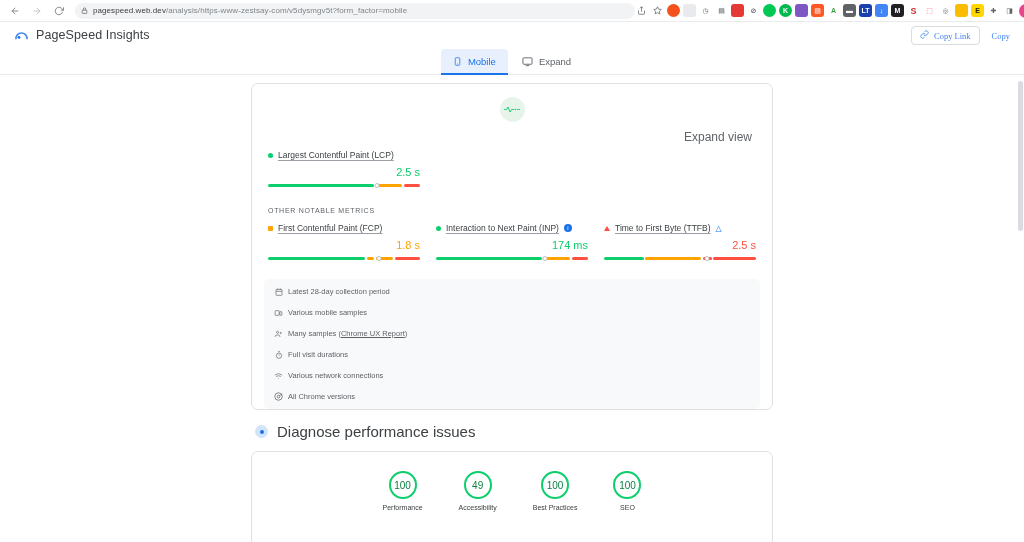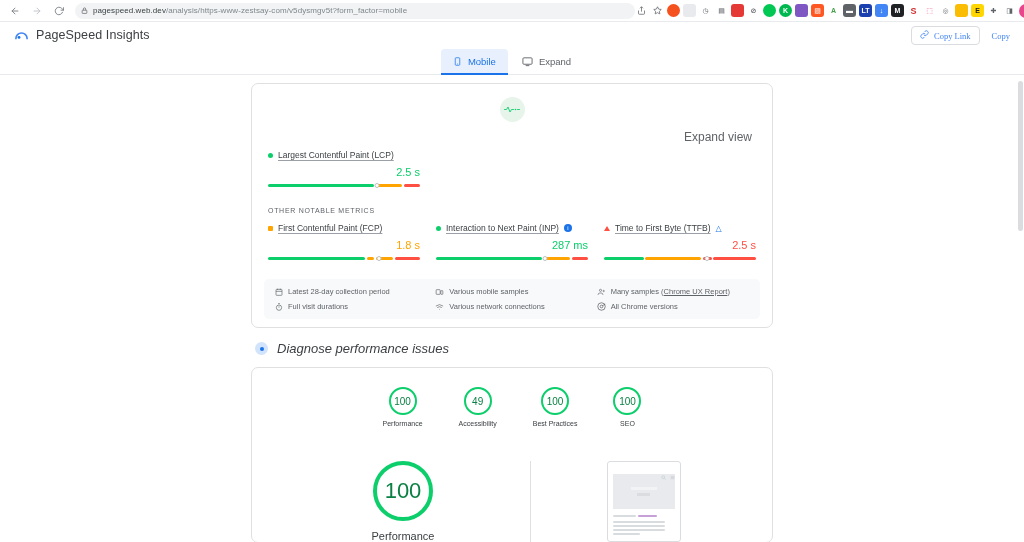--- a/index.html
+++ b/index.html
@@ -296,28 +296,29 @@
   .section-title {
     font-size: 7px;
     letter-spacing: 0.7px;
     color: #5f6368;
     text-transform: uppercase;
     padding: 17px 16px 0 16px;
   }
 
   
   .meta-box {
-    margin: 16px 12px 8px 12px;
+    margin: 16px 12px 0 12px;
     background: #f8f9fa;
     border-radius: 5px;
     padding: 8px 10px;
     display: grid;
-    grid-template-columns: 1fr 1fr 1fr;
+    grid-template-columns: 1fr;
     row-gap: 6px;
     column-gap: 8px;
+    gap: 12px;
   }
   .meta-item {
     display: flex; align-items: center; gap: 5px;
     font-size: 7.5px;
     color: #5f6368;
     white-space: nowrap;
   }
   .meta-item a {
     color: #5f6368;
     text-decoration: underline;
@@ -332,21 +333,21 @@
   .diag-icon {
     width: 13px; height: 13px; border-radius: 50%;
     background: #d2e3fc;
     display: flex; align-items: center; justify-content: center;
     flex: 0 0 auto;
   }
   .diag-icon i {
     width: 4px; height: 4px; border-radius: 50%;
     background: #1a73e8; display:block;
   }
-  .diagnose-text { font-size: 13px; color: #3c4043; font-style: italic; }
+  .diagnose-text { font-size: 15px; color: #3c4043; }
 
   
   .score-card { padding: 19px 16px 0 16px; }
   .score-row {
     display: flex;
     justify-content: center;
     gap: 36px;
   }
   .score-item { display: flex; flex-direction: column; align-items: center; gap: 5px; }
   .gauge-sm {
@@ -623,21 +624,21 @@
             <div class="marker" style="left:73%"></div>
           </div>
         </div>
 
         <div class="metric">
           <div class="metric-label">
             <span class="dot" style="background:#0cce6b"></span>
             <span class="mname">Interaction to Next Paint (INP)</span>
             <span class="badge-i">i</span>
           </div>
-          <div class="metric-value good">287 ms</div>
+          <div class="metric-value good">174 ms</div>
           <div class="bar-track">
             <div class="bar">
                 <div class="seg g" style="flex:71"></div>
                 <div class="seg o" style="flex:18"></div>
                 <div class="seg r" style="flex:11"></div>
               </div>
             <div class="marker" style="left:72%"></div>
           </div>
         </div>
 

